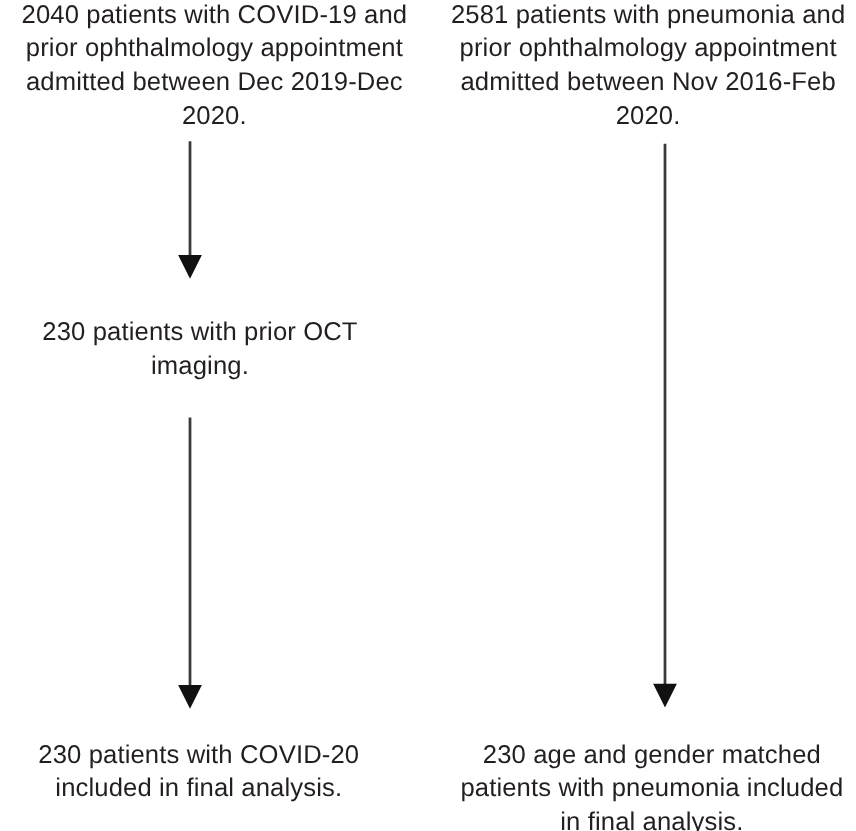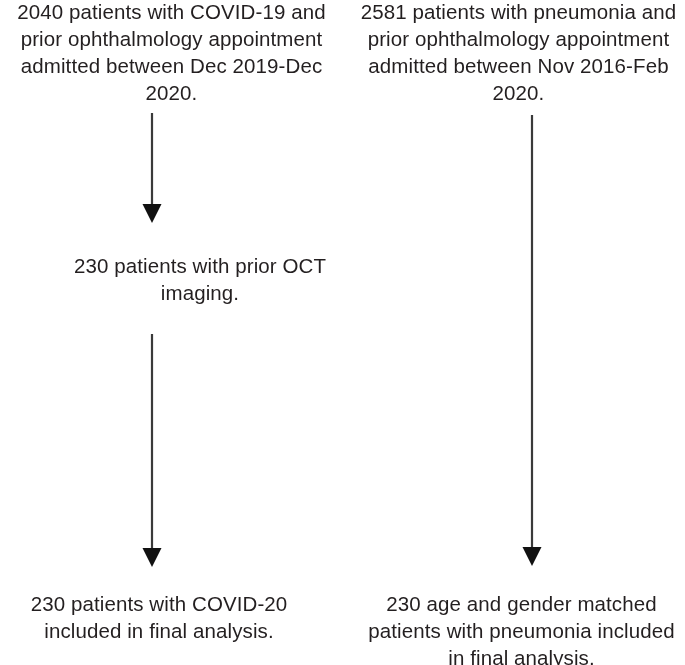--- a/index.html
+++ b/index.html
@@ -40,21 +40,20 @@
   #node-pneumonia-cohort {
     left: 352px;
     top: -2px;
     width: 333px;
   }
   
   #node-oct-imaging {
     left: 0px;
     top: 252px;
     width: 320px;
-    padding-left: 40px;
   }
   
   #node-covid-final {
     left: 0px;
     top: 590px;
     width: 318px;
   }
   
   #node-pneumonia-final {
     left: 358px;

